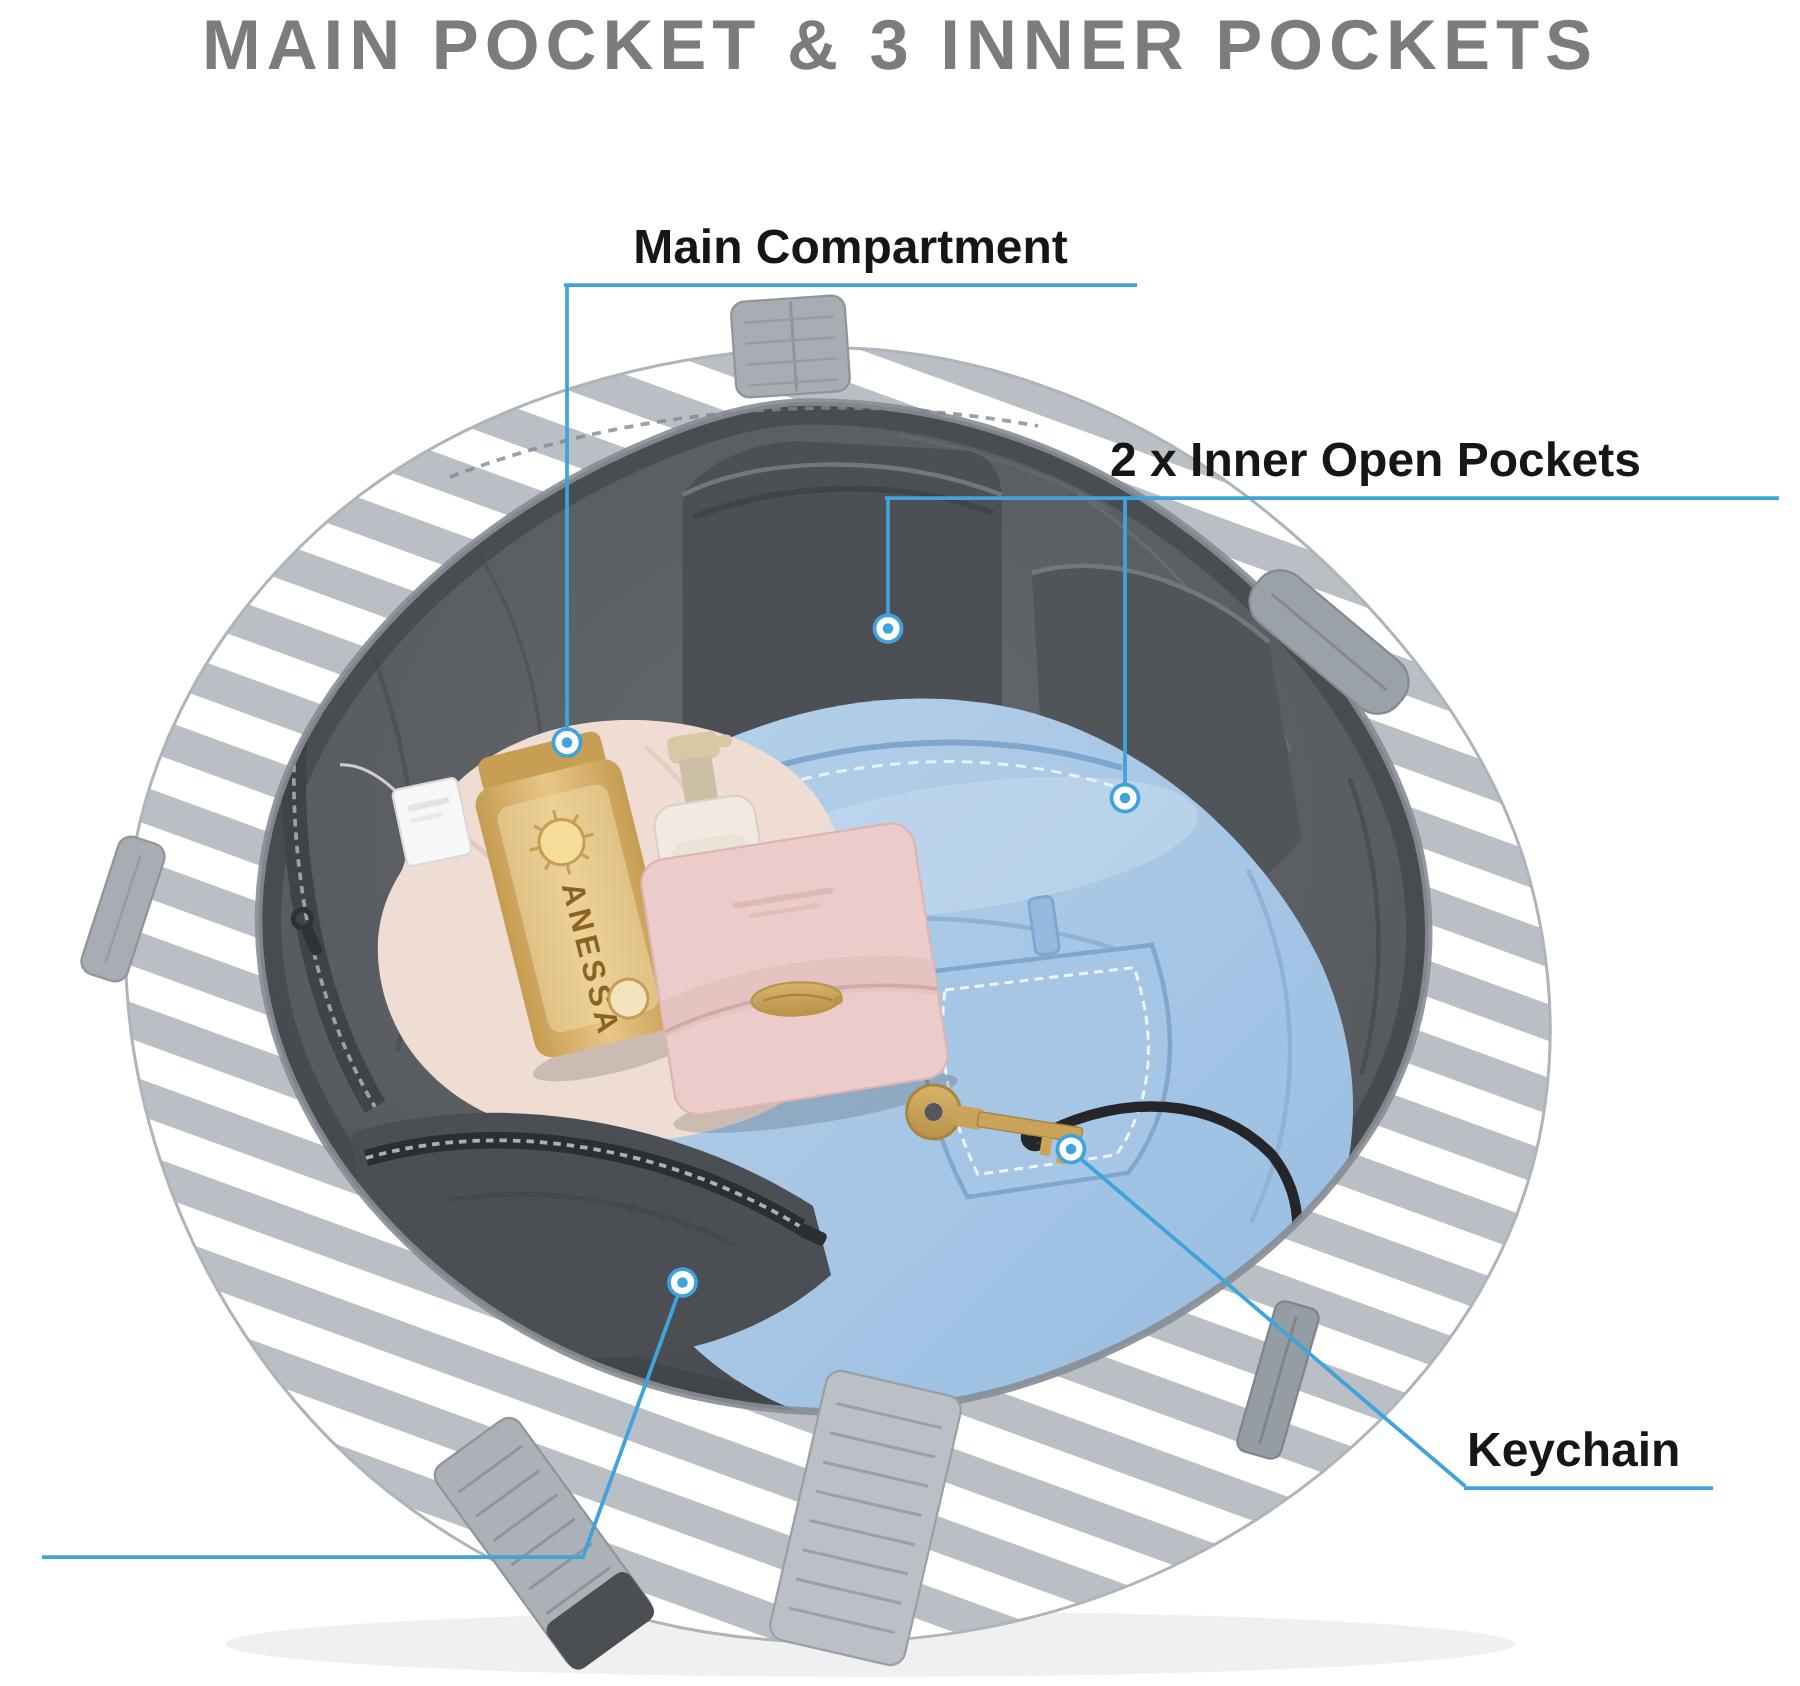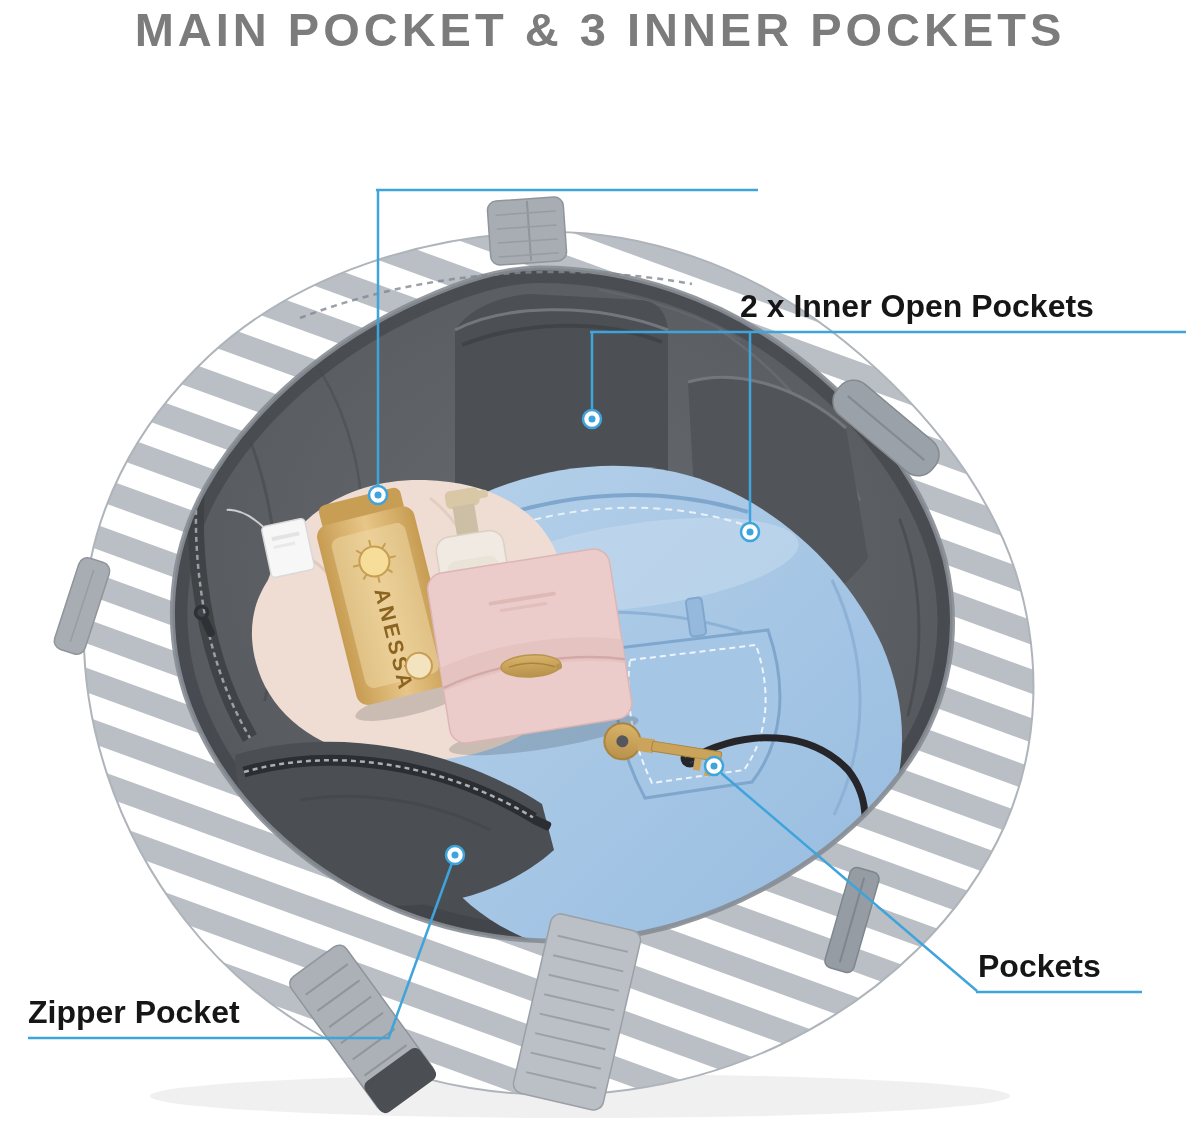--- a/index.html
+++ b/index.html
@@ -268,17 +268,17 @@
         <circle cx="455" cy="855" r="9" fill="#ffffff" stroke="#3FA3DC" stroke-width="2.5"></circle>
         <circle cx="455" cy="855" r="3.5" fill="#3FA3DC"></circle>
       </g>
       <g>
         <circle cx="714" cy="766" r="9" fill="#ffffff" stroke="#3FA3DC" stroke-width="2.5"></circle>
         <circle cx="714" cy="766" r="3.5" fill="#3FA3DC"></circle>
       </g>
     </g>
   </svg>
 
+  <div class="callout centered" id="label-main">Main Compartment</div>
   <div class="callout" id="label-inner">2 x Inner Open Pockets</div>
-  <div class="callout" id="label-zipper">Zipper Pocket</div>
-  <div class="callout" id="label-keychain">Pockets</div>
+  <div class="callout" id="label-keychain">Keychain</div>
 
 </div>
 
 </body></html>

